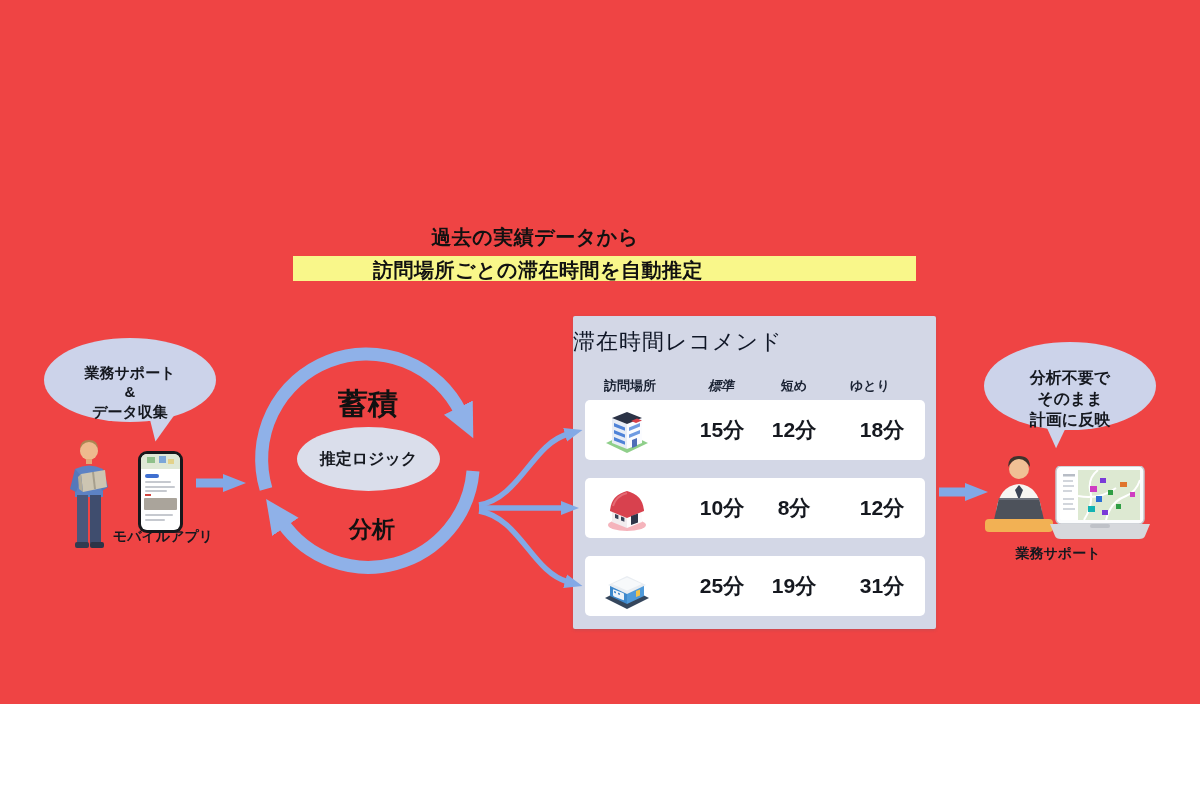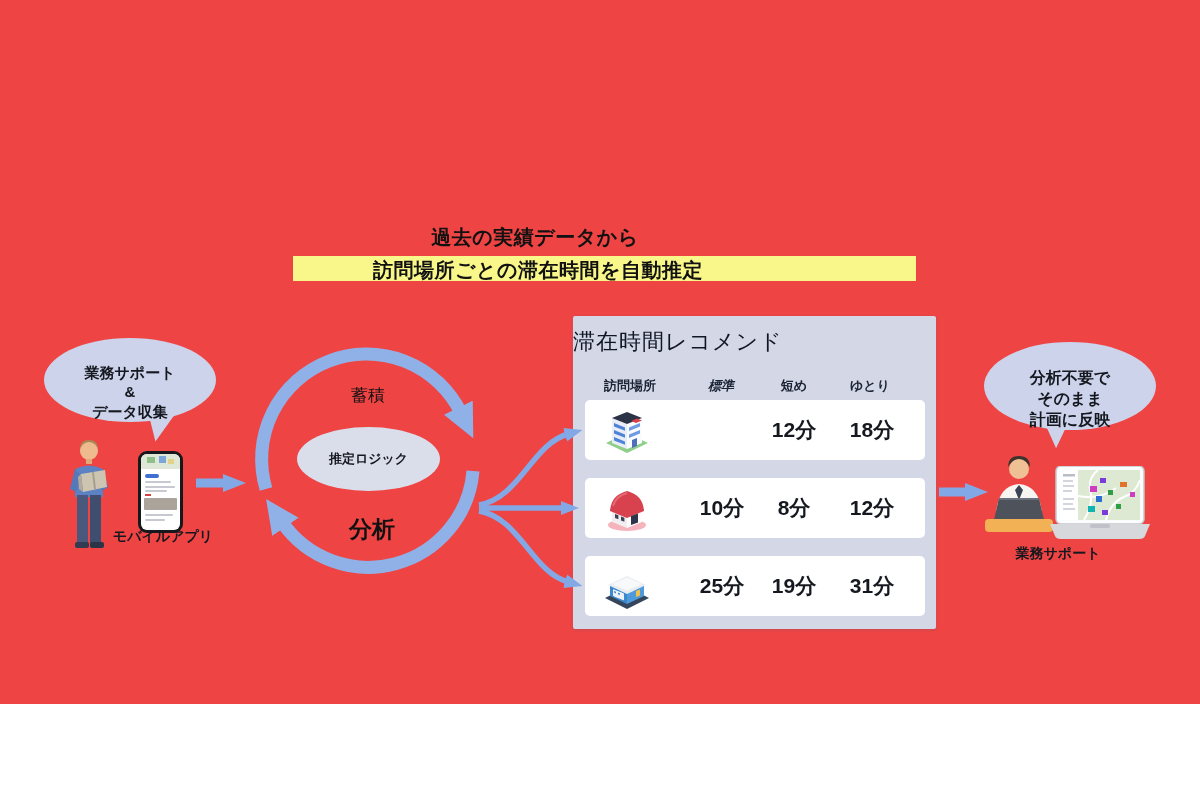--- a/index.html
+++ b/index.html
@@ -30,40 +30,40 @@
   .ph-map{height:15px;background:#dfe8d6;position:relative;}
   .ph-map i{position:absolute;display:block;}
   .ph-pill{position:absolute;left:4px;top:20px;width:14px;height:4px;border-radius:2px;background:#3f6fd0;}
   .ph-line{position:absolute;left:4px;height:2px;background:#c6c9cf;border-radius:1px;}
   .ph-photo{position:absolute;left:3px;top:44px;width:33px;height:12px;background:#aaa49b;border-radius:1px;}
   .ph-red{position:absolute;left:4px;top:40px;width:6px;height:2px;background:#d0453f;}
 
   .small-label{font-size:14px;font-weight:700;color:#15181f;z-index:2;}
 
   
-  .cycle-top{left:318px;top:384px;width:100px;font-size:17px;font-weight:400;z-index:2;}
+  .cycle-top{left:318px;top:384px;width:100px;font-size:30px;font-weight:700;z-index:2;}
   .cycle-bottom{left:322px;top:514px;width:100px;font-size:23px;font-weight:700;z-index:2;}
   .logic-ellipse{left:297px;top:427px;width:143px;height:64px;background:#dadeeb;border-radius:50%;
                  display:flex;align-items:center;justify-content:center;z-index:2;}
-  .logic-ellipse span{font-size:13px;font-weight:700;color:#15181f;}
+  .logic-ellipse span{font-size:16px;font-weight:700;color:#15181f;}
 
   
   .panel{left:573px;top:316px;width:363px;height:313px;background:#d3d7e6;border-radius:2px;z-index:2;
          box-shadow:0 1px 3px rgba(80,90,120,.25);}
   .panel-title{position:absolute;left:0;top:11px;width:100%;text-align:left;font-size:22px;font-weight:400;color:#0f1626;letter-spacing:1px;}
   .hdr{position:absolute;top:61px;font-size:13px;font-weight:700;color:#1a2233;text-align:center;}
   .hdr-place{left:12px;width:90px;}
   .hdr-standard{left:118px;width:60px;font-style:italic;}
   .hdr-short{left:191px;width:60px;}
   .hdr-relaxed{left:267px;width:60px;}
   .row{position:absolute;left:12px;width:340px;height:60px;background:#ffffff;border-radius:5px;}
   .row-1{top:84px;} .row-2{top:162px;} .row-3{top:240px;}
   .row .icon{position:absolute;left:18px;top:6px;width:48px;height:48px;}
   .val{position:absolute;top:0;width:66px;line-height:60px;text-align:center;font-size:21px;font-weight:700;color:#15181f;}
-  .val-standard{left:104px;} .val-short{left:176px;} .val-relaxed{left:254px;}
+  .val-standard{left:104px;} .val-short{left:176px;} .val-relaxed{left:264px;}
 
   
   .person-left{left:56px;top:437px;width:72px;height:120px;z-index:2;}
   .person-right{left:984px;top:452px;width:72px;height:92px;z-index:2;}
   .laptop{left:1050px;top:466px;width:100px;height:78px;z-index:2;}
 
   .label-mobile{left:100px;top:528px;width:126px;}
   .label-plan{left:986px;top:545px;width:144px;}
 
   
@@ -142,20 +142,21 @@
         <polygon points="39,12 24,18 24,43 39,37" fill="#fbfcff"></polygon>
         <polygon points="9,12 24,6 39,12 24,18" fill="#2b3346"></polygon>
         <polygon points="28,15 34,12.6 39,14.6 33,17" fill="#d9404a"></polygon>
         <rect x="11" y="17" width="11" height="3.4" fill="#4f83d8" transform="skewY(22)" transform-origin="11 17"></rect>
         <rect x="11" y="24" width="11" height="3.4" fill="#4f83d8" transform="skewY(22)" transform-origin="11 24"></rect>
         <rect x="11" y="31" width="11" height="3.4" fill="#4f83d8" transform="skewY(22)" transform-origin="11 31"></rect>
         <rect x="26" y="21.5" width="11" height="3.4" fill="#6f9be2" transform="skewY(-22)" transform-origin="26 21.5"></rect>
         <rect x="26" y="28.5" width="11" height="3.4" fill="#6f9be2" transform="skewY(-22)" transform-origin="26 28.5"></rect>
         <rect x="29" y="34" width="5" height="8" fill="#4f6fb8" transform="skewY(-22)" transform-origin="29 34"></rect>
       </svg>
+      <span class="val val-standard">15分</span>
       <span class="val val-short">12分</span>
       <span class="val val-relaxed">18分</span>
     </div>
 
     <div class="row row-2">
       <svg class="icon" viewBox="0 0 48 48">
         <ellipse cx="24" cy="41" rx="19" ry="6" fill="#e8596a" opacity="0.45"></ellipse>
         <polygon points="9,25 24,31 24,44 9,38" fill="#f2edef"></polygon>
         <polygon points="39,25 24,31 24,44 39,38" fill="#fdfbfc"></polygon>
         <path d="M7,27 Q8,11 24,7 Q40,11 41,27 L24,34 Z" fill="#d8414e"></path>

